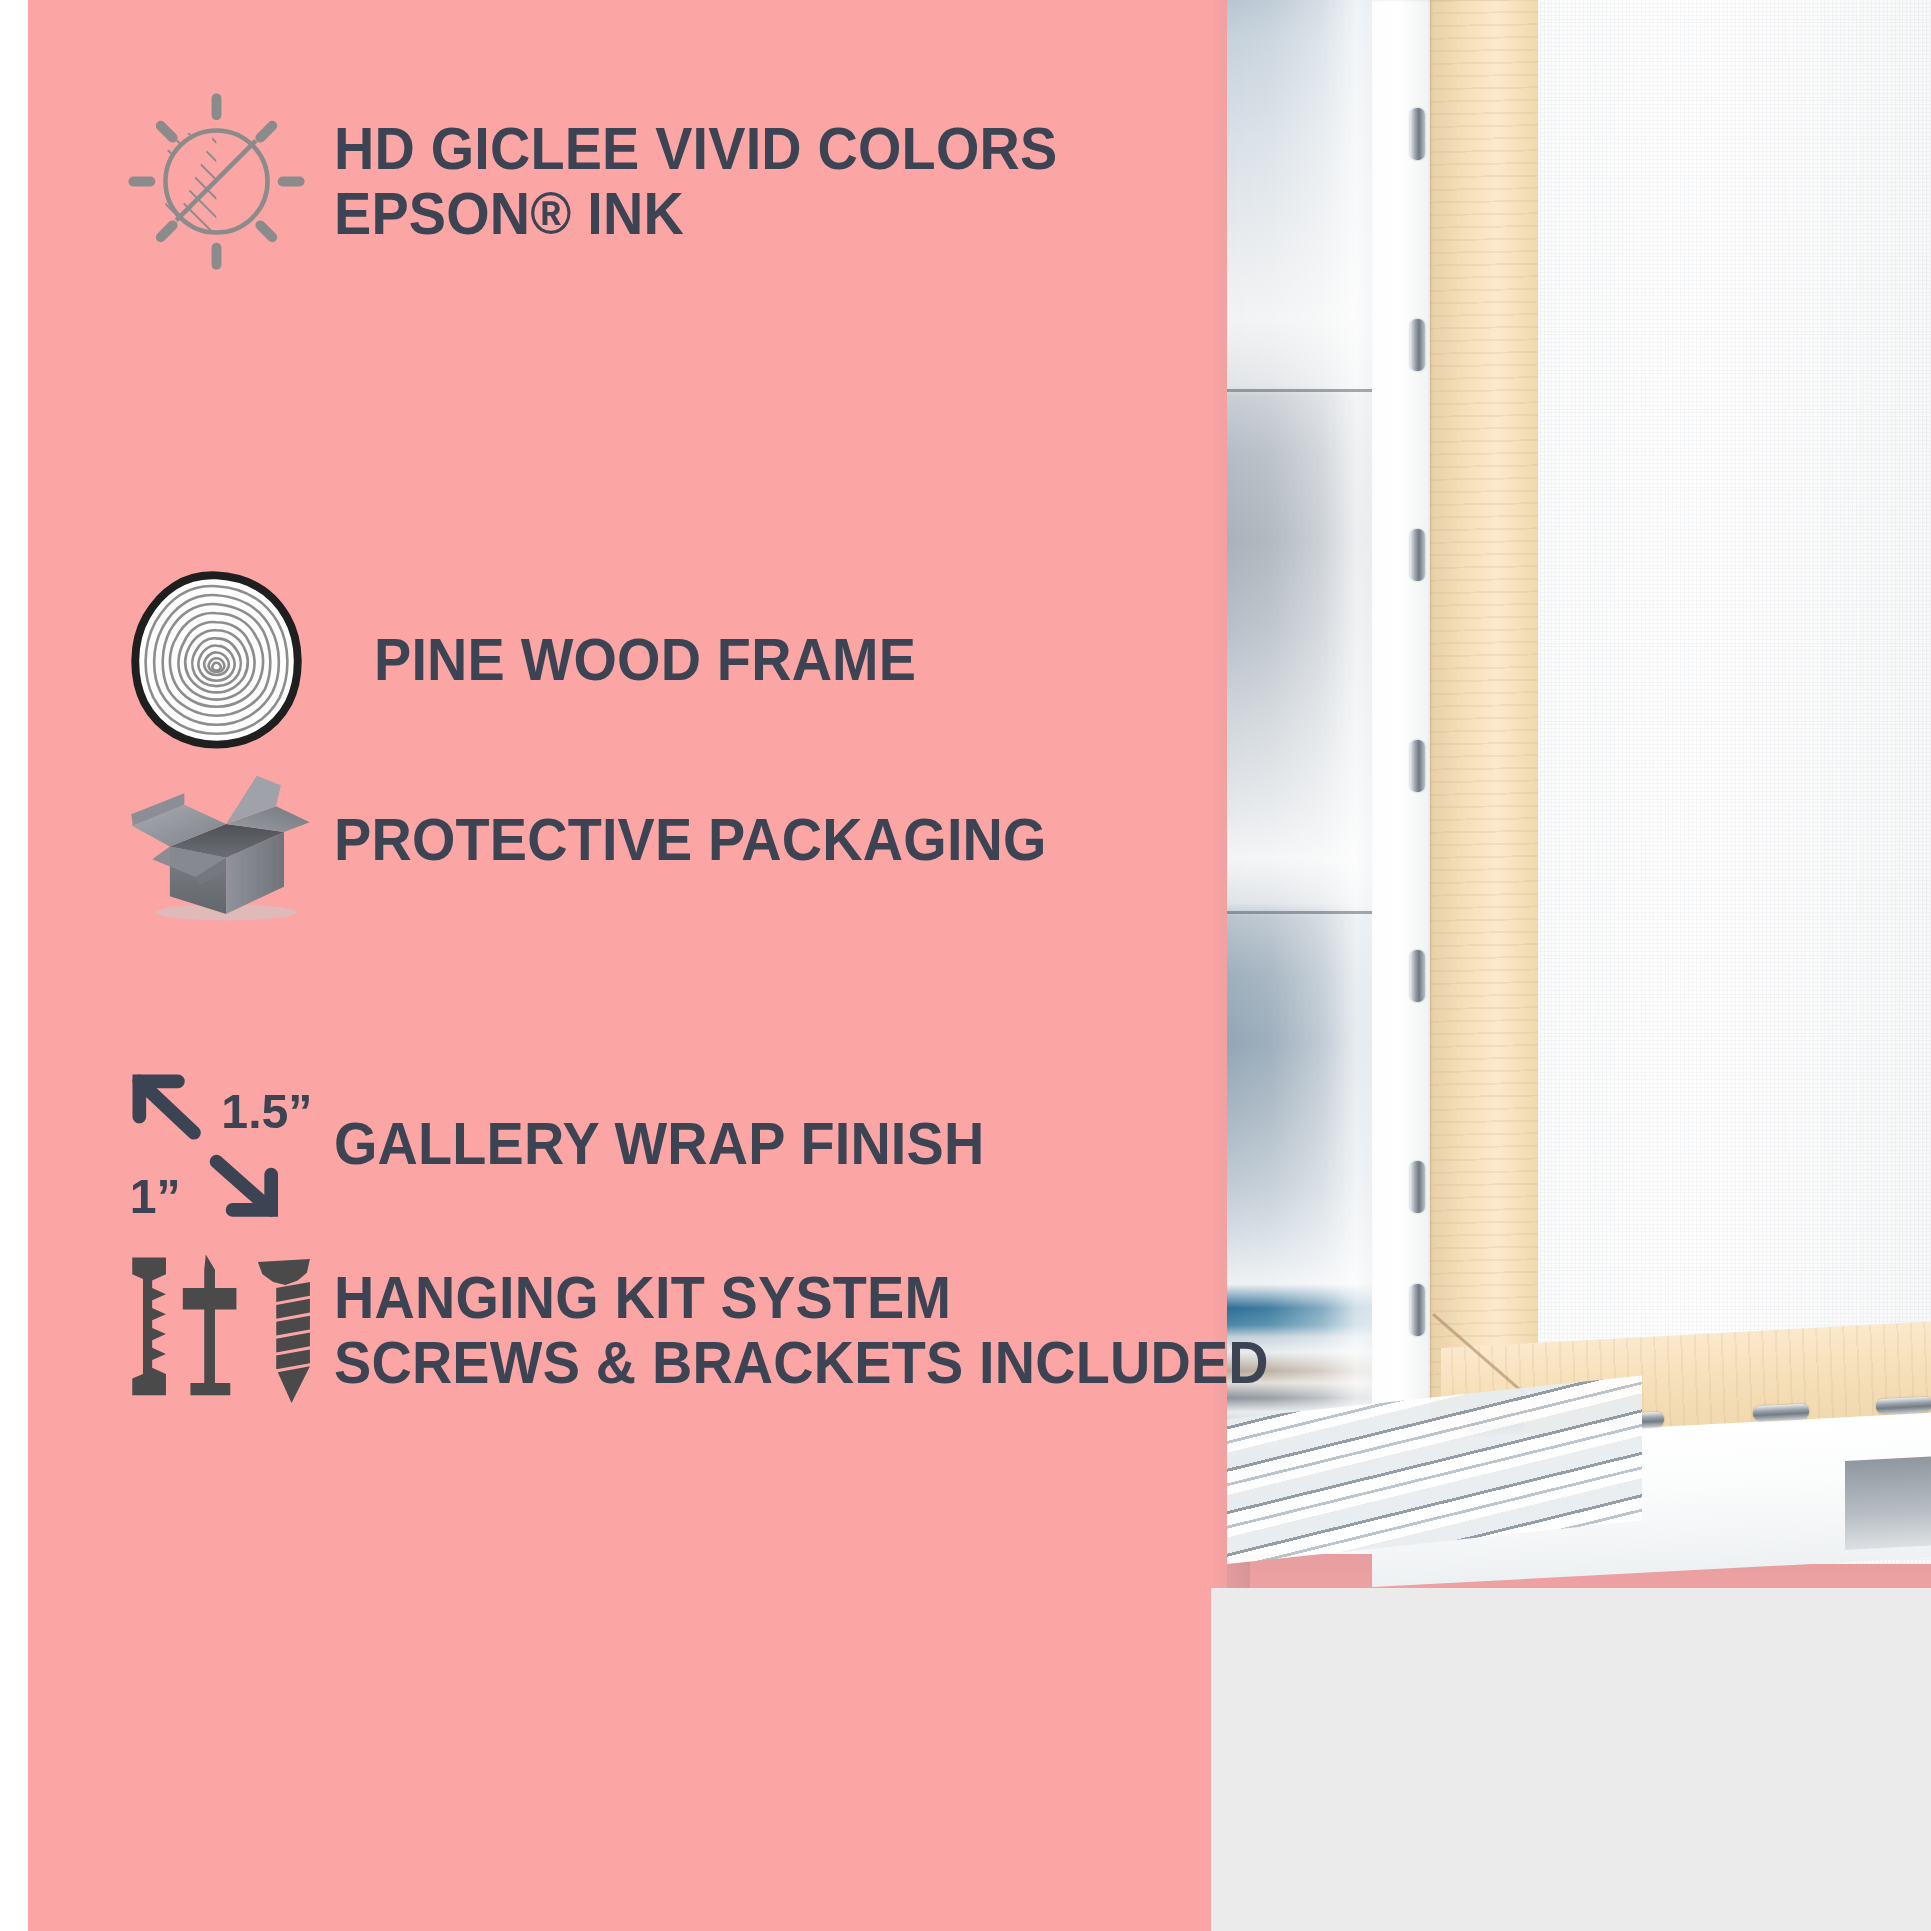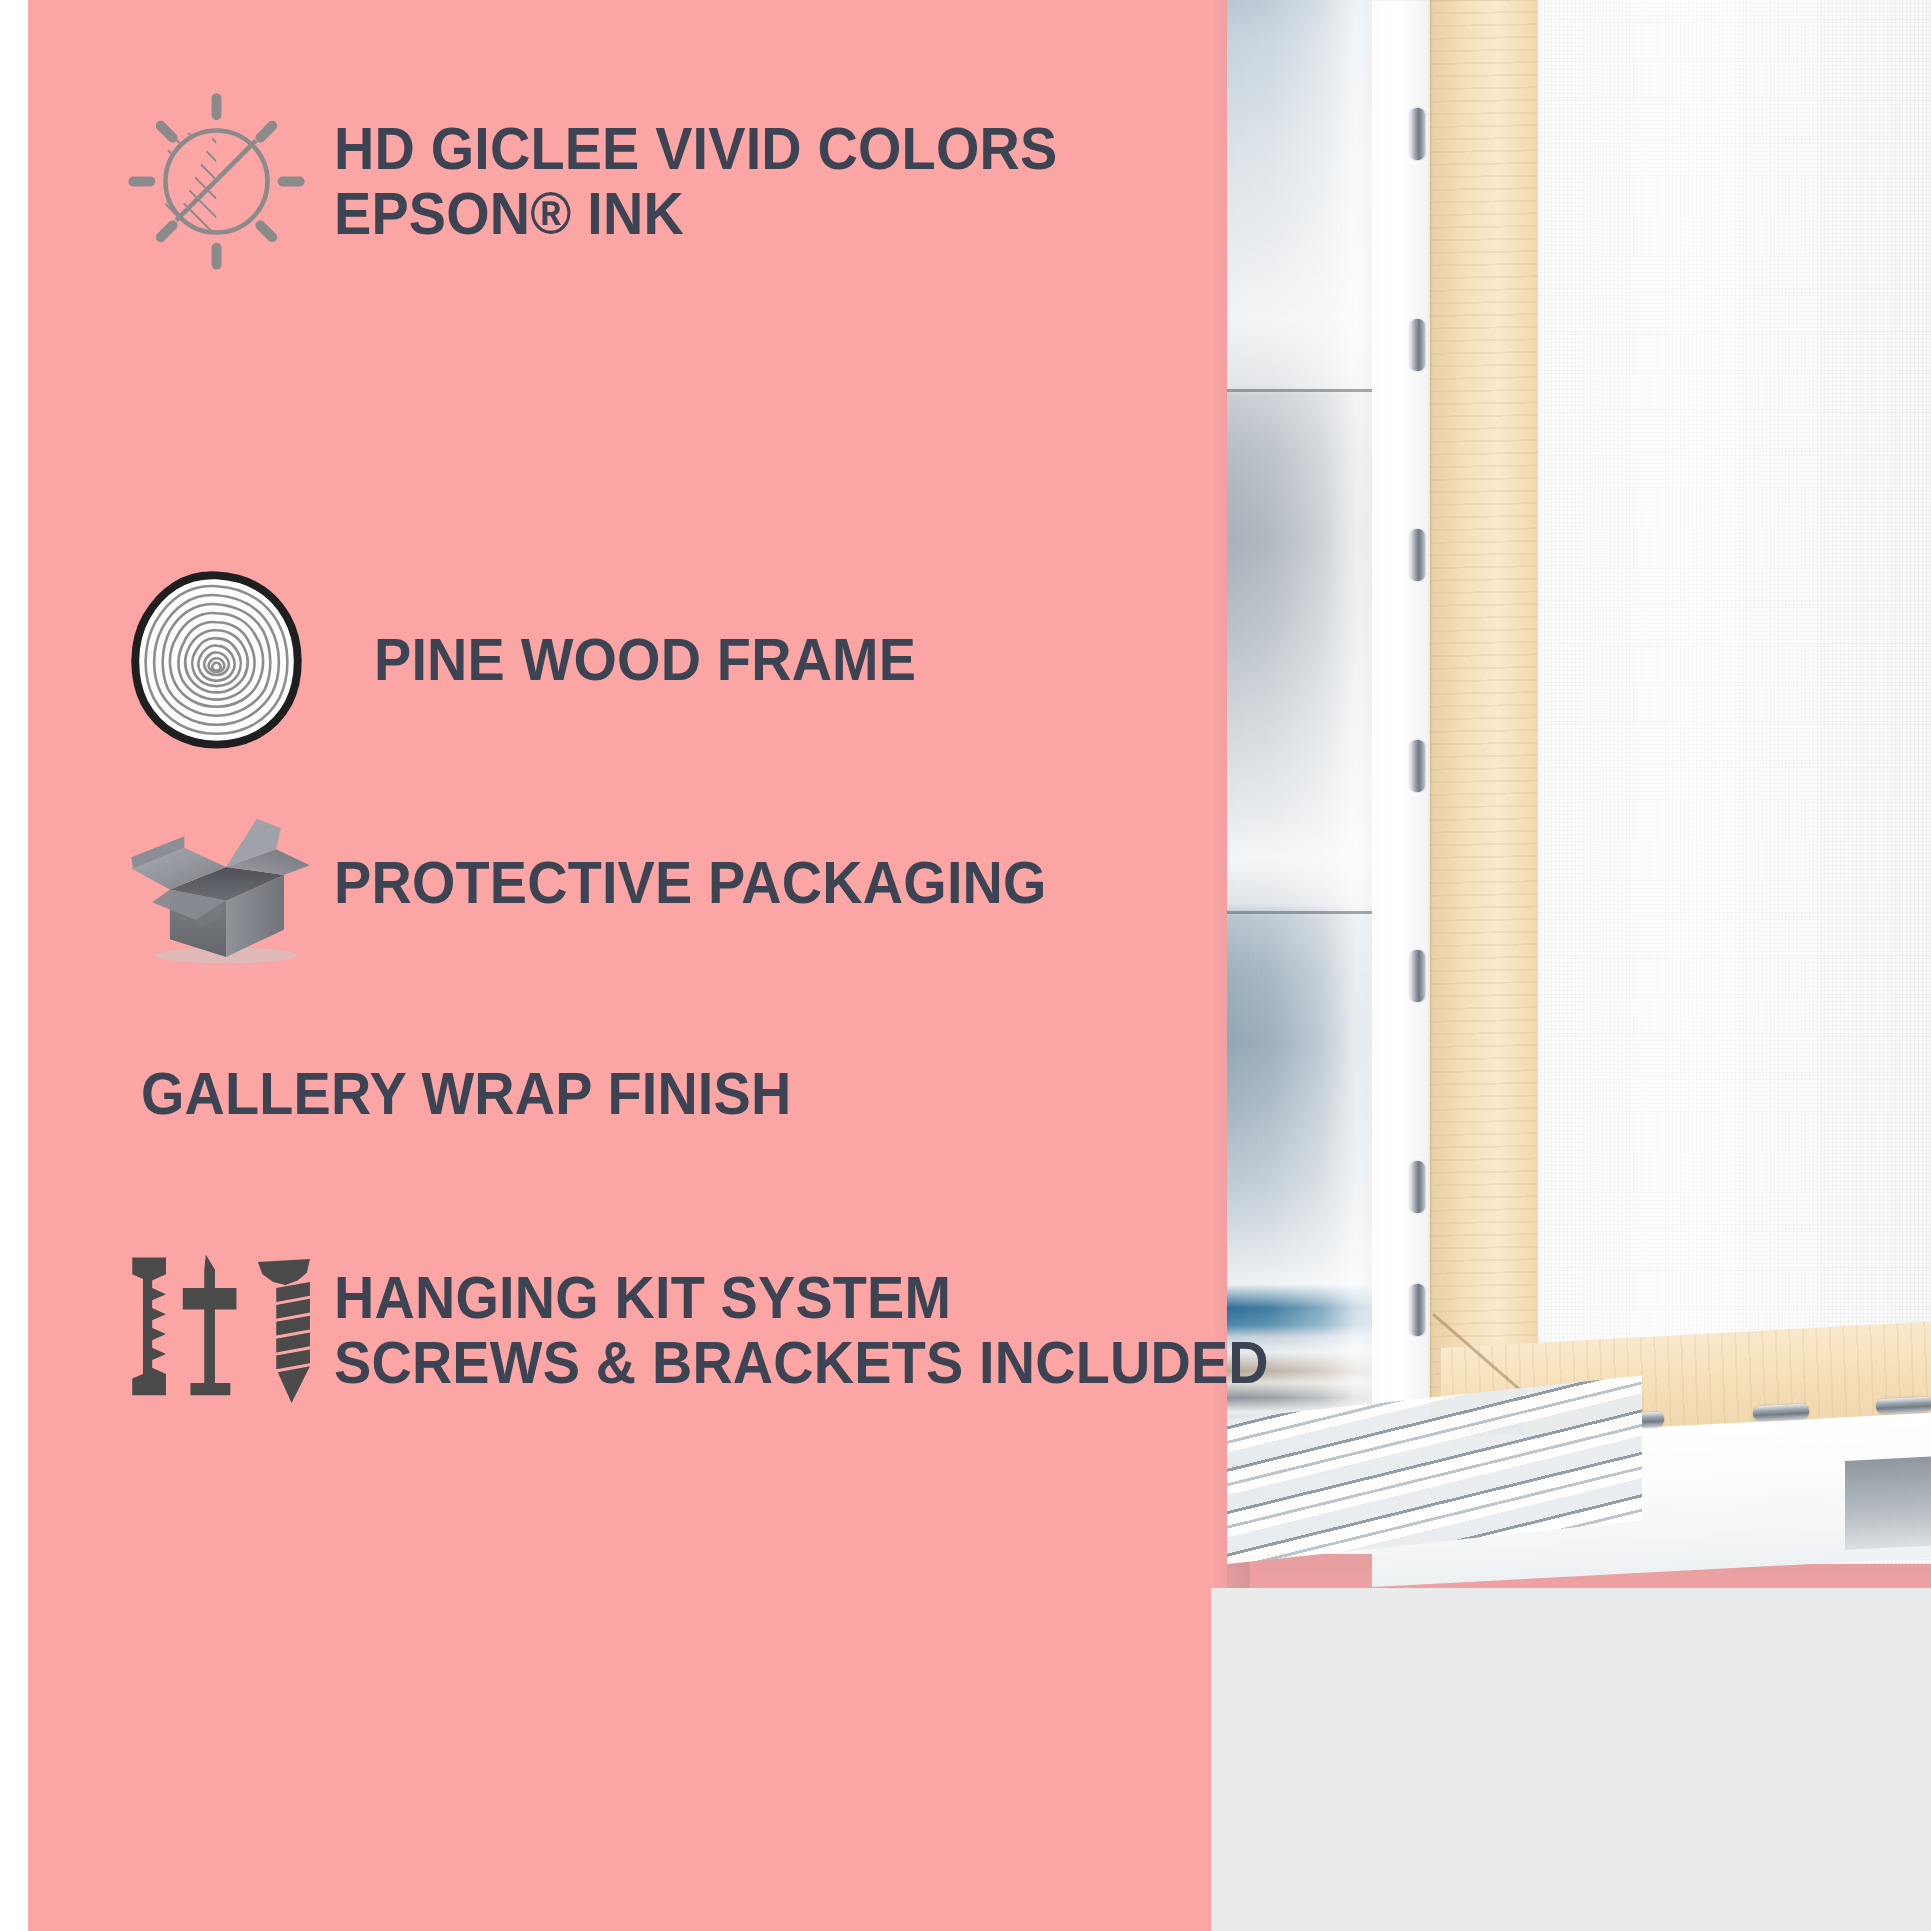--- a/index.html
+++ b/index.html
@@ -49,21 +49,21 @@
     white-space: nowrap;
     transform: scaleX(0.93);
     transform-origin: left center;
   }
   .feature-text .line { display: block; }
 
   
   #row-giclee      { top: 87px;   }
   #row-stretching  { top: 362px;  }
   #row-pine        { top: 570px; gap: 40px;  }
-  #row-packaging   { top: 801px;  }
+  #row-packaging   { top: 758px;  }
   #row-wrap        { top: 1062px; }
   #row-hanging     { top: 1244px; }
 
   
   .photo {
     position: absolute;
     left: 1199px;
     top: 0;
     width: 732px;
     height: 1622px;
@@ -439,20 +439,34 @@
           <path d="M31 55 L20 63 L47 74 L66 62 Z" fill="#878a90" opacity="0.95"></path>
           <path d="M66 62 L47 74 L50 79 L66 70 Z" fill="#76797f" opacity="0.8"></path>
         </svg>
       </div>
       <div class="feature-text">
         <span class="line">PROTECTIVE PACKAGING</span>
       </div>
     </div>
 
     <div class="feature-row" id="row-wrap">
+      <div class="feature-icon">
+        <svg class="ico" width="193" height="164" viewBox="0 0 120 102" aria-hidden="true">
+          <g stroke="#3c4454" stroke-width="8.5" stroke-linecap="round" fill="none">
+
+            <path d="M46 44 L12 12"></path>
+            <path d="M12 34 L12 12 L36 12"></path>
+
+            <path d="M60 62 L94 92"></path>
+            <path d="M94 70 L94 92 L70 92"></path>
+          </g>
+          <text x="63" y="41" font-family="'Liberation Sans', sans-serif" font-size="30" font-weight="700" fill="#3c4454">1.5”</text>
+          <text x="6" y="94" font-family="'Liberation Sans', sans-serif" font-size="30" font-weight="700" fill="#3c4454">1”</text>
+        </svg>
+      </div>
       <div class="feature-text">
         <span class="line">GALLERY WRAP FINISH</span>
       </div>
     </div>
 
     <div class="feature-row" id="row-hanging">
       <div class="feature-icon">
         <svg class="ico" width="203" height="174" viewBox="0 0 126 108" aria-hidden="true">
           <g fill="#4a4a4a">
 

